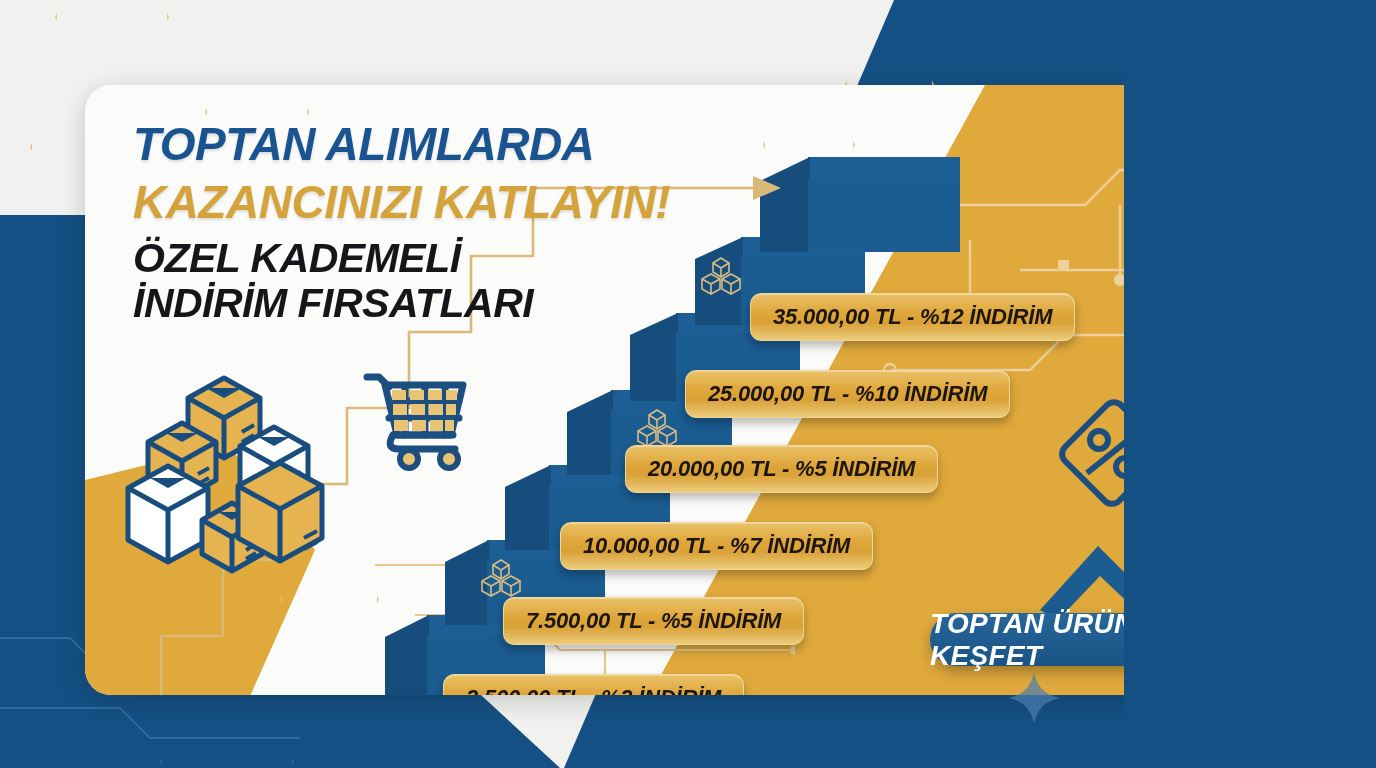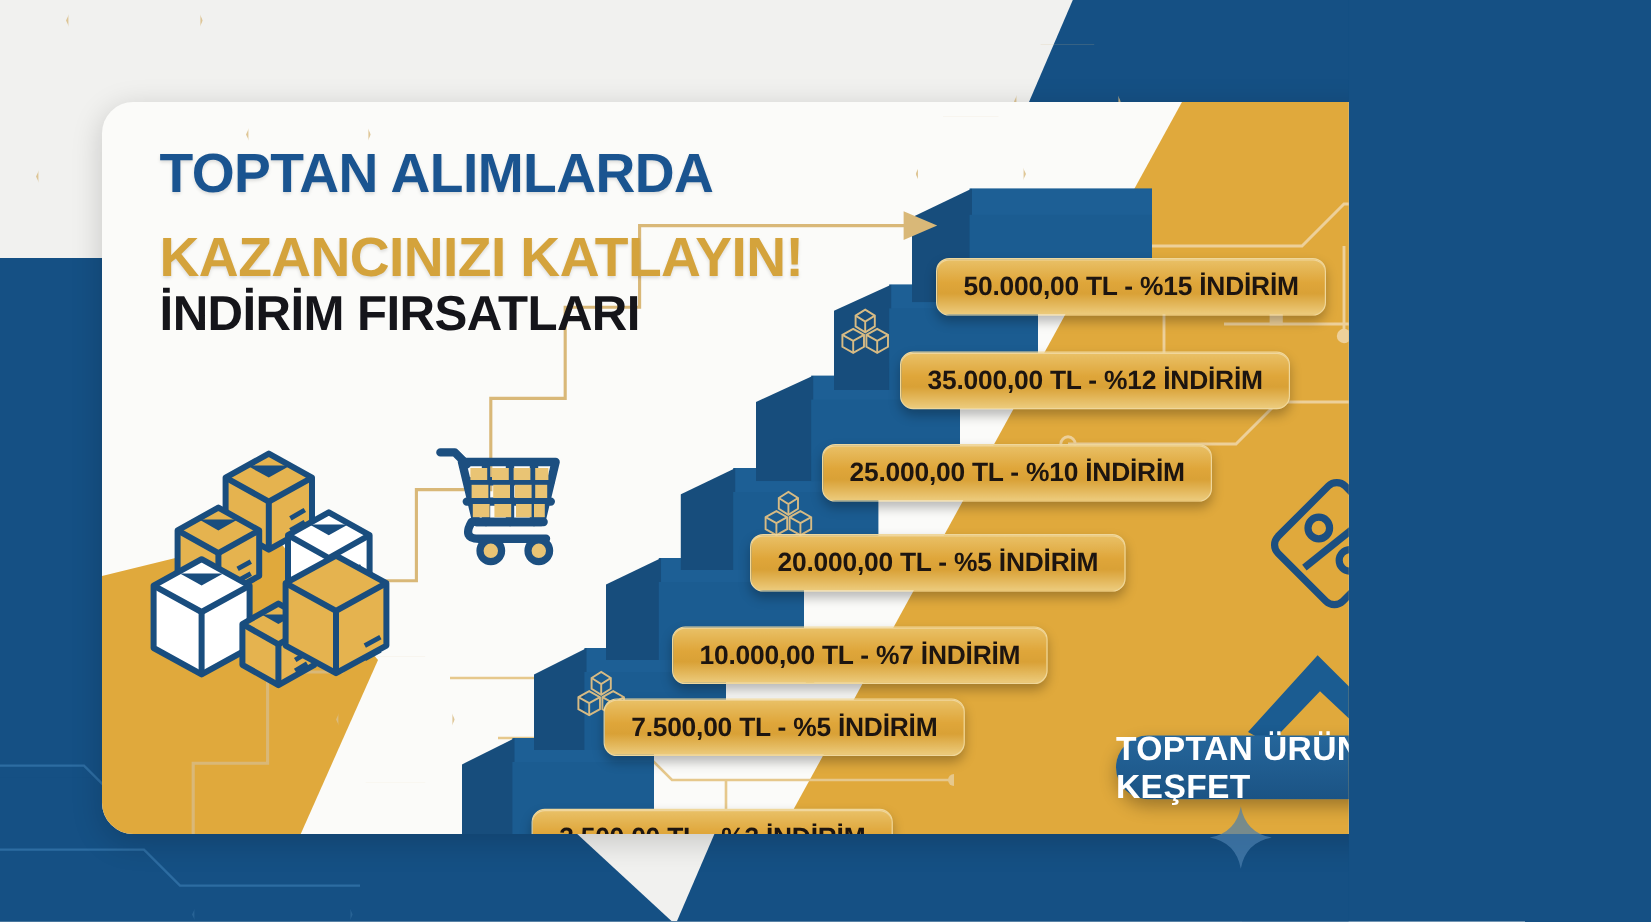--- a/index.html
+++ b/index.html
@@ -2,21 +2,21 @@
 <html><head>
 <meta charset="utf-8">
 <style>
   html,body{margin:0;padding:0;}
   body{
     width:1376px;height:768px;overflow:hidden;
     font-family:"Liberation Sans", sans-serif;
     background:#155084;
     position:relative;
   }
-  #stage{position:absolute;inset:0;width:1124px;height:768px;overflow:hidden;}
+  #stage{position:absolute;inset:0;width:1124px;height:768px;overflow:hidden;font-style:italic;}
 
   
   .bg-navy{position:absolute;inset:0;background:#155084;}
   .bg-light-clip{
     position:absolute;left:0;top:0;width:1110px;height:768px;
     background:#f1f1ef;
     clip-path:polygon(0 0, 1110px 0, 1110px 40px, 1035px 768px, 0 768px);
   }
   .navy-top-right{
     position:absolute;right:0;top:0;width:560px;height:768px;background:#155084;
@@ -55,21 +55,21 @@
     clip-path:polygon(0% 14%, 62% 0%, 100% 42%, 72% 100%, 0% 100%);
   }
 
   
   .headline{position:absolute;left:48px;top:36px;width:700px;}
   .h-line{
     font-weight:bold;letter-spacing:-0.5px;line-height:1.0;
     white-space:nowrap;
   }
   .h1{font-size:46px;color:#1a5490;text-shadow:0 2px 3px rgba(0,0,0,.13);}
-  .h2{font-size:46px;color:#d4a33c;margin-top:24px;text-shadow:0 2px 3px rgba(0,0,0,.13);}
+  .h2{font-size:46px;color:#d4a33c;margin-top:12px;text-shadow:0 2px 3px rgba(0,0,0,.13);}
   .h3{font-size:41px;color:#15151a;margin-top:13px;}
   .h4{font-size:41px;color:#15151a;margin-top:4px;}
 
   
   .stairs{position:absolute;left:0;top:0;width:1205px;height:610px;}
   .step{position:absolute;}
   .step .top{position:absolute;background:#1d5f95;}
   .step .face{position:absolute;background:#174d7c;}
   .step .riser{position:absolute;background:#1b5c91;}
 
@@ -262,20 +262,21 @@
           <path d="M5 26 l9-5 9 5 v10 l-9 5 -9-5 z"></path>
           <path d="M25 26 l9-5 9 5 v10 l-9 5 -9-5 z"></path>
           <path d="M16 10 l8 5 8-5 M24 15 v9 M5 26 l9 5 9-5 M14 31 v10 M25 26 l9 5 9-5 M34 31 v10"></path>
         </g>
       </svg>
     </div>
 
     <div class="headline">
       <div class="h-line h1">TOPTAN ALIMLARDA</div>
       <div class="h-line h2">KAZANCINIZI KATLAYIN!</div>
+      <div class="h-line h3">ÖZEL KADEMELİ</div>
       <div class="h-line h4">İNDİRİM FIRSATLARI</div>
     </div>
 
     <svg class="icon-wrap" style="left:25px;top:275px;width:240px;height:230px;">
       <g stroke="#194d7e" stroke-width="5" stroke-linejoin="round">
 
         <path d="M78 38 l36-20 36 20 v40 l-36 20 -36-20 z" fill="#e5b34f"></path>
         <path d="M78 38 l36 20 36-20" fill="none"></path>
         <path d="M114 58 v40" fill="none"></path>
         <path d="M96 28 l18 10 18-10" fill="#194d7e" stroke="none"></path>
@@ -346,36 +347,33 @@
         <circle cx="54" cy="55" r="9"></circle>
         <circle cx="80" cy="82" r="9"></circle>
         <path d="M42 88 L92 48"></path>
       </g>
     </svg>
 
     <svg class="icon-wrap" style="left:955px;top:355px;width:230px;height:180px;">
       <path d="M0 170 L58 106 L92 140 L160 62 L142 44 L205 32 L196 96 L178 78 L96 170 L60 136 L18 180 Z" fill="#1b5c91"></path>
     </svg>
 
-    <div class="tier" style="left:695px;top:130px;">
-      <span>50.000,00 TL - %15 İNDİRİM</span>
-    </div>
     <div class="tier" style="left:665px;top:208px;">
       <span>35.000,00 TL - %12 İNDİRİM</span>
     </div>
     <div class="tier" style="left:600px;top:285px;">
       <span>25.000,00 TL - %10 İNDİRİM</span>
     </div>
     <div class="tier" style="left:540px;top:360px;">
       <span>20.000,00 TL - %5 İNDİRİM</span>
     </div>
     <div class="tier" style="left:475px;top:437px;">
       <span>10.000,00 TL - %7 İNDİRİM</span>
     </div>
-    <div class="tier" style="left:418px;top:497px;">
+    <div class="tier" style="left:418px;top:512px;">
       <span>7.500,00 TL - %5 İNDİRİM</span>
     </div>
     <div class="tier" style="left:358px;top:589px;">
       <span>3.500,00 TL - %3 İNDİRİM</span>
     </div>
 
     <div class="badge">
       <div class="rosette">
         <div class="rtxt">ÖNE</div>
         <div class="rtxt">KEŞFET</div>

